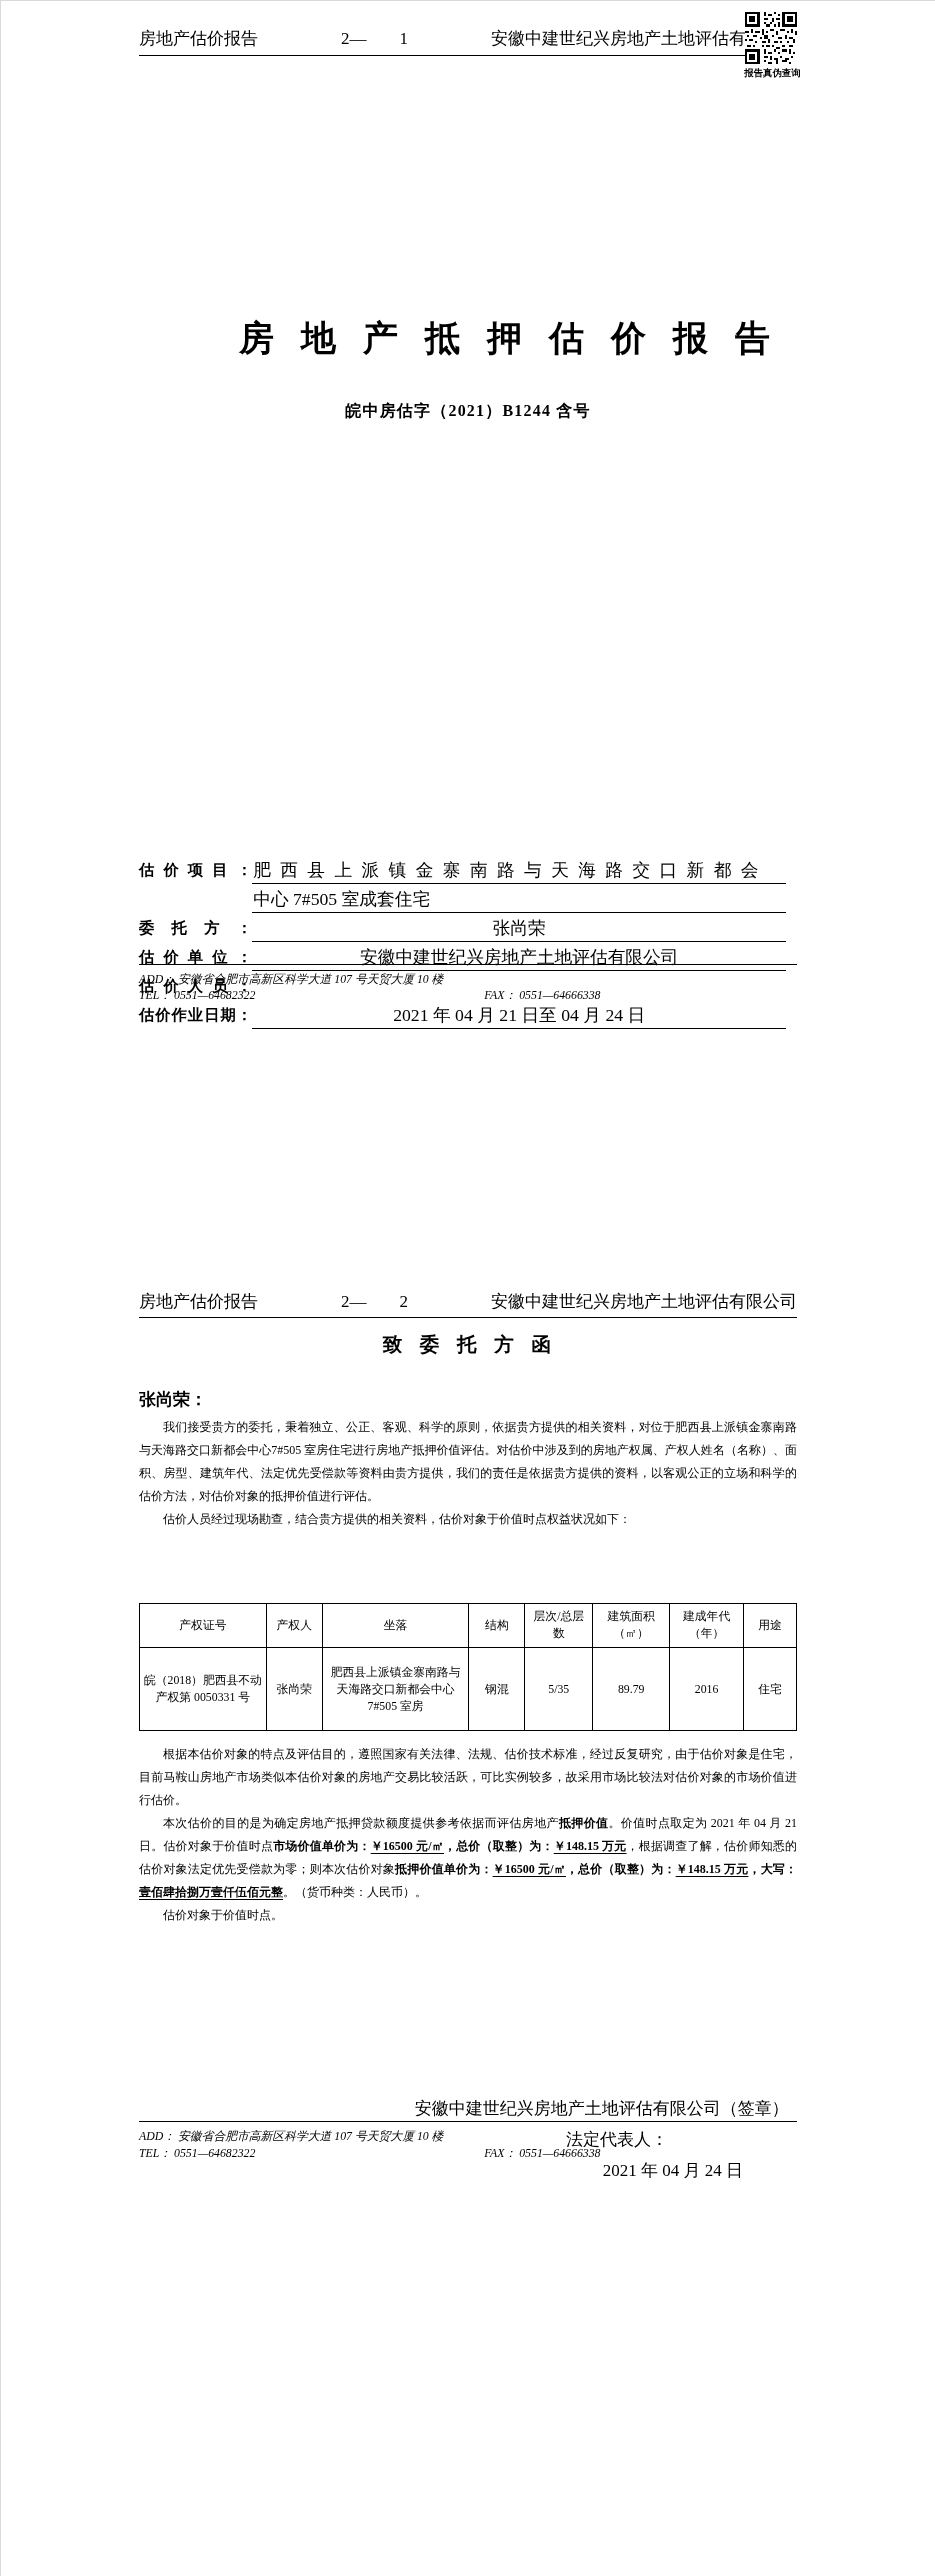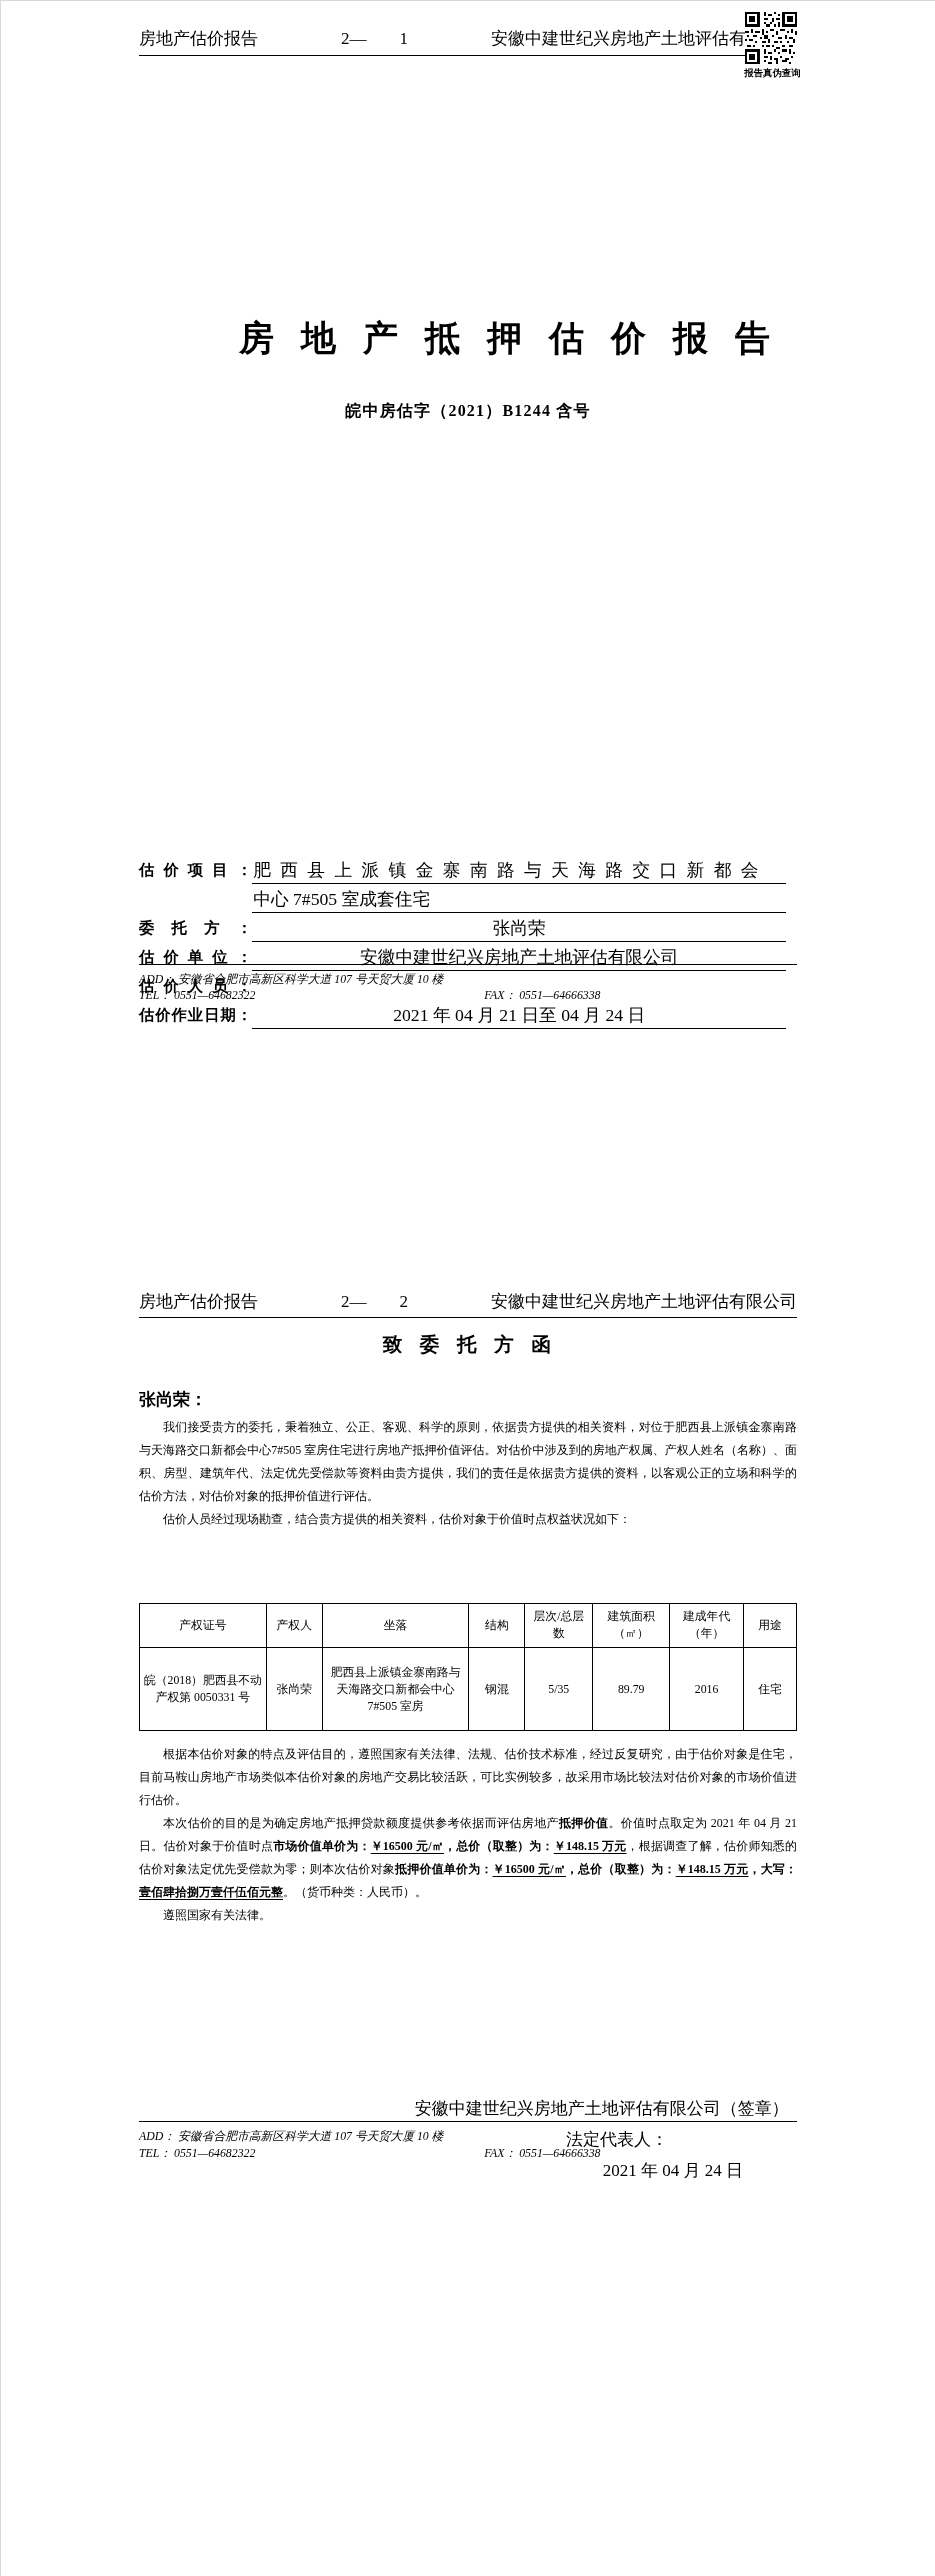--- a/index.html
+++ b/index.html
@@ -200,21 +200,21 @@
             <td>2016</td>
             <td>住宅</td>
           </tr>
         </tbody>
       </table>
 
       <p class="body after-table">根据本估价对象的特点及评估目的，遵照国家有关法律、法规、估价技术标准，经过反复研究，由于估价对象是住宅，目前马鞍山房地产市场类似本估价对象的房地产交易比较活跃，可比实例较多，故采用市场比较法对估价对象的市场价值进行估价。</p>
 
       <p class="body"><span>本次估价的目的是为确定房地产抵押贷款额度提供参考依据而评估房地产</span><span class="b">抵押价值</span><span>。价值时点取定为 2021 年 04 月 21 日。估价对象于价值时点</span><span class="b">市场价值单价为：</span><span class="bu">￥16500 元/㎡</span><span class="b">，总价（取整）为：</span><span class="bu">￥148.15 万元</span><span>，根据调查了解，估价师知悉的估价对象法定优先受偿款为零；则本次估价对象</span><span class="b">抵押价值单价为：</span><span class="bu">￥16500 元/㎡</span><span class="b">，总价（取整）为：</span><span class="bu">￥148.15 万元</span><span class="b">，大写：</span><span class="bu">壹佰肆拾捌万壹仟伍佰元整</span><span>。（货币种类：人民币）。</span></p>
 
-      <p class="body">遵照国家有关法律。</p>
+      <p class="body">估价对象于价值时点。</p>
 
       <div class="sig">
         <div class="l1">安徽中建世纪兴房地产土地评估有限公司（签章）</div>
         <div class="l2">法定代表人：</div>
         <div class="l3">2021 年 04 月 24 日</div>
       </div>
 
       <div class="page-footer">
         <div class="footer-rule"></div>
         <div class="txt">ADD：  安徽省合肥市高新区科学大道 107 号天贸大厦 10 楼</div>

